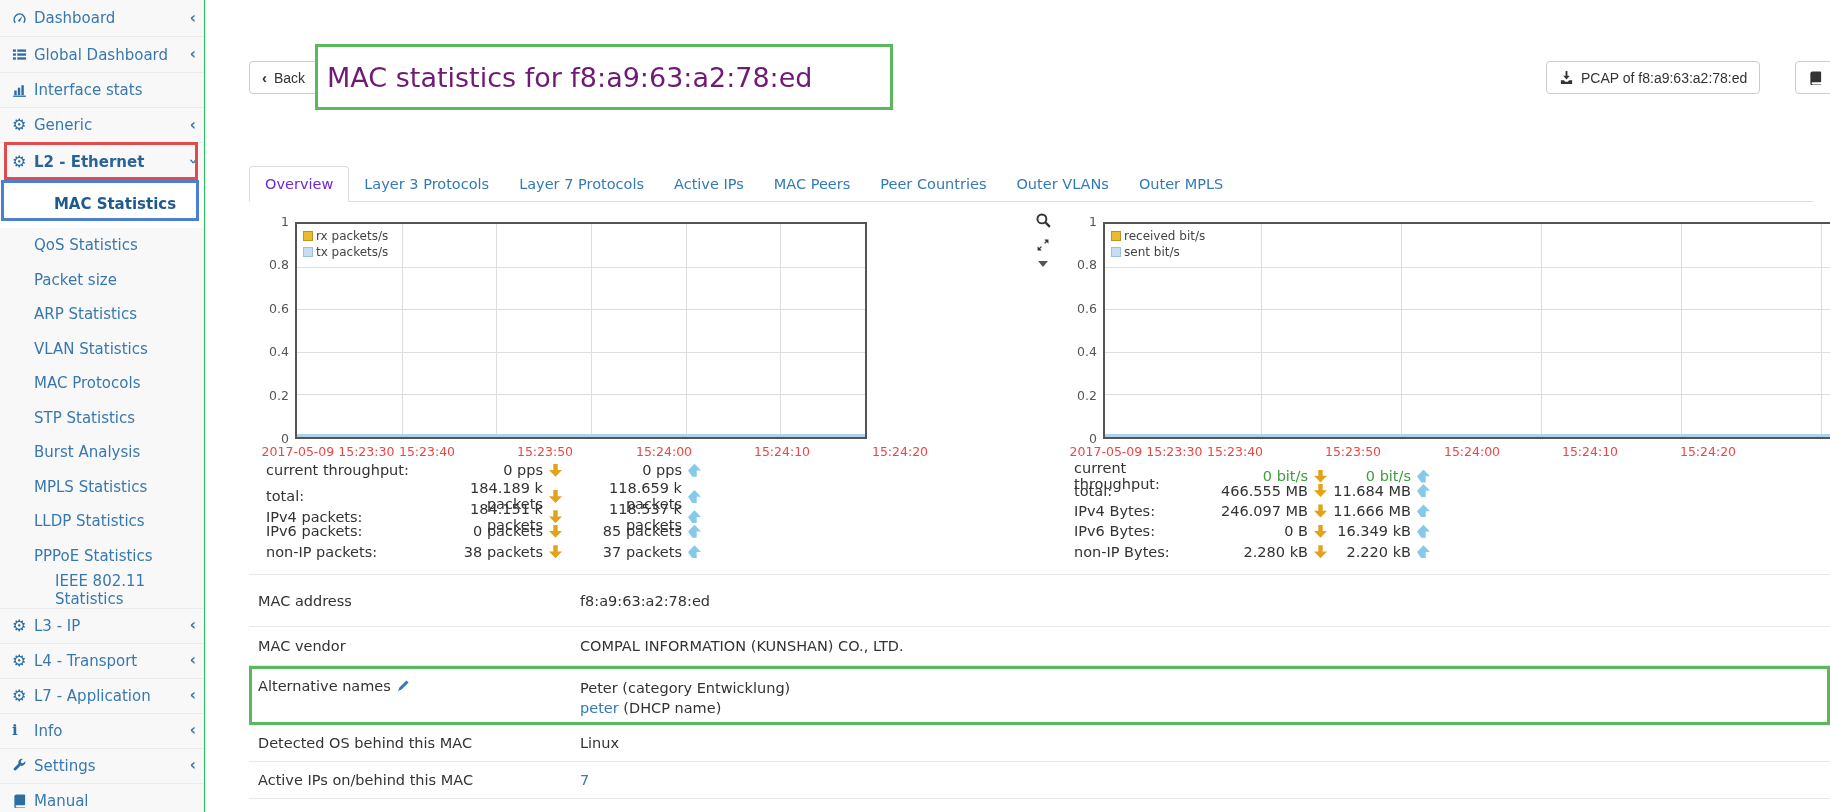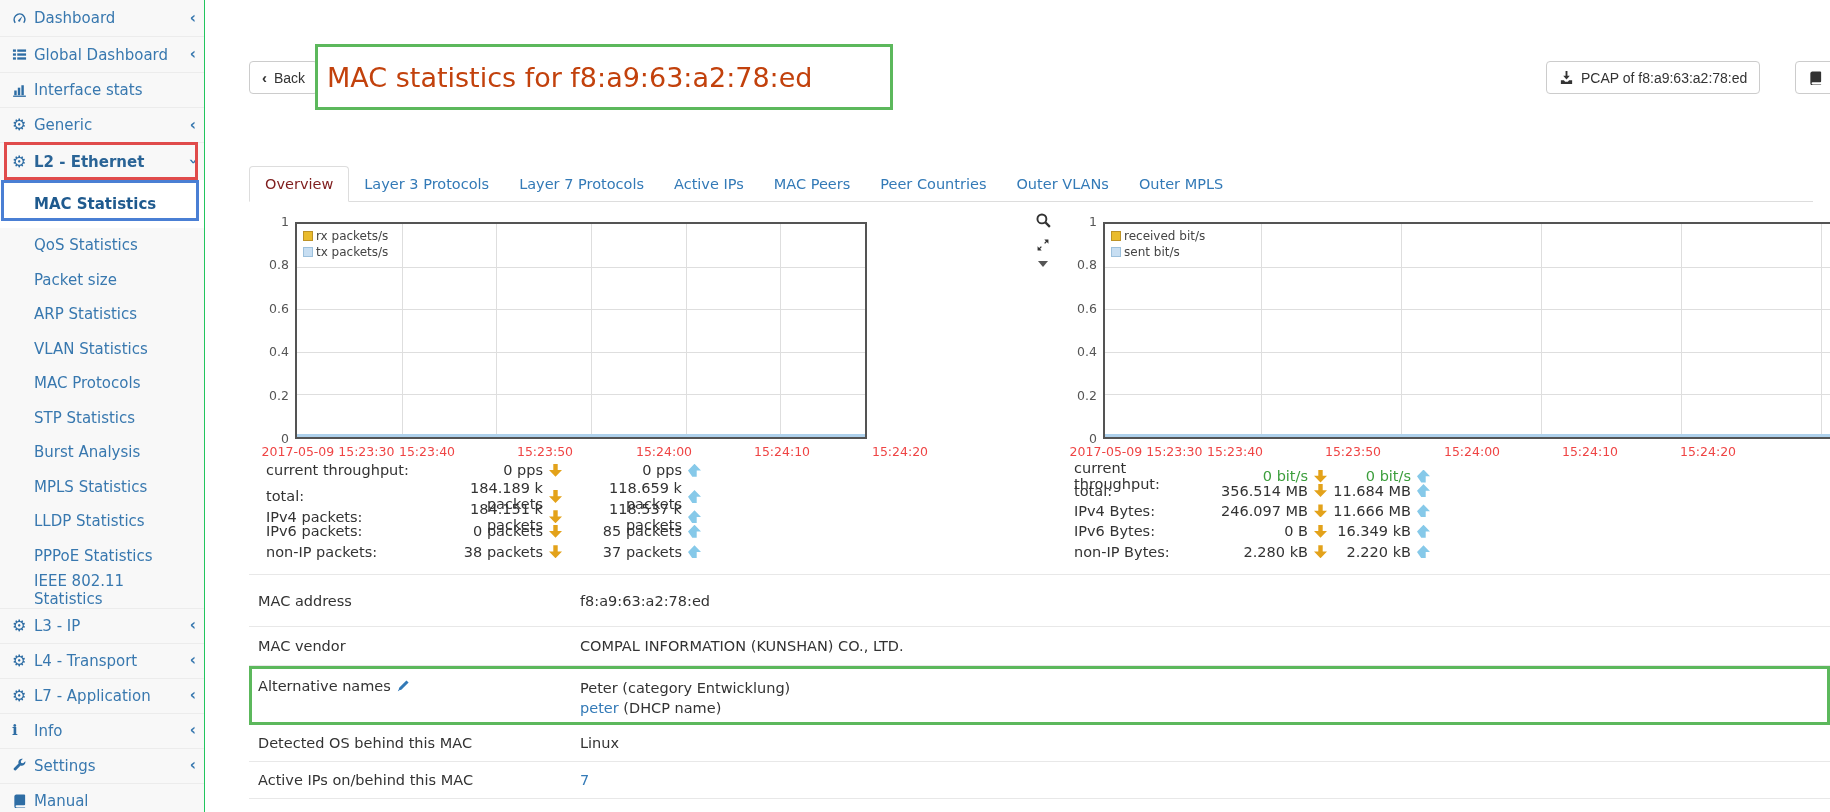--- a/index.html
+++ b/index.html
@@ -28,30 +28,30 @@
 
   
   #main{position:absolute;left:205px;top:0;width:1625px;height:812px}
   .btn{position:absolute;display:inline-flex;align-items:center;gap:7px;height:33px;
        padding:0 12px;border:1px solid #ccc;border-radius:4px;background:#fff;
        font-size:14px;color:#333;cursor:pointer;white-space:nowrap}
   #back-btn{left:44px;top:61px}
   #back-btn .bk{font-weight:bold;font-size:15px}
   #title-box{position:absolute;left:110px;top:44px;width:578px;height:66px;
              border:3px solid #5cb85c;display:flex;align-items:center;background:#fff}
-  #title{font-size:27px;color:#c2410c;padding-left:9px;white-space:nowrap}
+  #title{font-size:27px;color:#701a75;padding-left:9px;white-space:nowrap}
   #pcap-btn{left:1341px;top:61px}
   #manual-btn{left:1590px;top:61px}
 
   
   #tabs{position:absolute;left:44px;top:162px;right:17px;height:40px;display:flex;
         align-items:flex-end;border-bottom:1px solid #ddd}
   .tab{font-size:14.5px;padding:9px 15px;color:#337ab7;cursor:pointer;white-space:nowrap}
   .tab.active{background:#fff;border:1px solid #ddd;border-bottom:1px solid #fff;
-              border-radius:4px 4px 0 0;color:#7f1d1d;margin-bottom:-1px}
+              border-radius:4px 4px 0 0;color:#6d28d9;margin-bottom:-1px}
 
   
   .plot{position:absolute;top:222px;height:217px;border:2px solid #545454;background:#fff}
   .grid-v{position:absolute;top:0;bottom:0;width:1px;background:#dedede}
   .grid-h{position:absolute;left:0;right:0;height:1px;background:#dedede}
   .zero-line{position:absolute;left:0;right:0;bottom:0;height:3px;background:#aed1ec}
   .legend{position:absolute;left:6px;top:5px;font-size:12px;color:#444;z-index:2}
   .lrow{display:flex;align-items:center;gap:3px;margin-bottom:2px}
   .sq{width:10px;height:10px;border:1px solid;flex-shrink:0}
   .ytick{position:absolute;width:34px;text-align:right;font-size:12.5px;color:#555}
@@ -134,21 +134,21 @@
       <span class="s-label">Generic</span>
       <span class="chev left">‹</span>
     </div>
     <div class="side-item lvl1 bold" style="height: 38px;">
       <span class="s-icon">
         <span style="font-size:16px;line-height:1">⚙</span>
       </span>
       <span class="s-label">L2 - Ethernet</span>
       <span class="chev down">‹</span>
     </div>
-    <div class="side-item lvl2 active" style="height: 48px;">
+    <div class="side-item lvl2 active" style="height: 48px; justify-content: center;">
       <span class="s-label">MAC Statistics</span>
     </div>
     <div class="side-item lvl2" style="height: 34.5px;">
       <span class="s-label">QoS Statistics</span>
     </div>
     <div class="side-item lvl2" style="height: 34.5px;">
       <span class="s-label">Packet size</span>
     </div>
     <div class="side-item lvl2" style="height: 34.5px;">
       <span class="s-label">ARP Statistics</span>
@@ -167,21 +167,21 @@
     </div>
     <div class="side-item lvl2" style="height: 34.5px;">
       <span class="s-label">MPLS Statistics</span>
     </div>
     <div class="side-item lvl2" style="height: 34.5px;">
       <span class="s-label">LLDP Statistics</span>
     </div>
     <div class="side-item lvl2" style="height: 34.5px;">
       <span class="s-label">PPPoE Statistics</span>
     </div>
-    <div class="side-item lvl2" style="height: 34.5px;">
+    <div class="side-item lvl2" style="height: 34.5px; margin-left: 21px;">
       <span class="s-label">IEEE 802.11 Statistics</span>
     </div>
     <div class="side-item lvl1" style="height: 35px;">
       <span class="s-icon">
         <span style="font-size:16px;line-height:1">⚙</span>
       </span>
       <span class="s-label">L3 - IP</span>
       <span class="chev left">‹</span>
     </div>
     <div class="side-item lvl1" style="height: 35px;">
@@ -382,21 +382,21 @@
   <div class="stats" id="stats-bytes">
     <div class="srow">
         <span>current throughput:</span>
         <span class="sv green">0 bit/s</span>
         <span class="arr down"></span>
         <span class="sv green">0 bit/s</span>
         <span class="arr up"></span>
       </div>
     <div class="srow">
         <span>total:</span>
-        <span class="sv">356.514 MB</span>
+        <span class="sv">466.555 MB</span>
         <span class="arr down"></span>
         <span class="sv">11.684 MB</span>
         <span class="arr up"></span>
       </div>
     <div class="srow">
         <span>IPv4 Bytes:</span>
         <span class="sv">246.097 MB</span>
         <span class="arr down"></span>
         <span class="sv">11.666 MB</span>
         <span class="arr up"></span>

